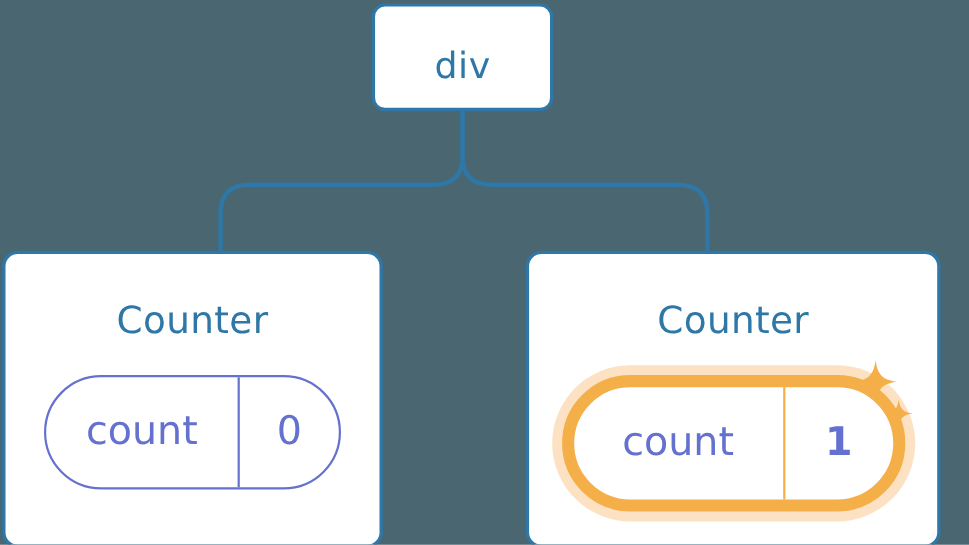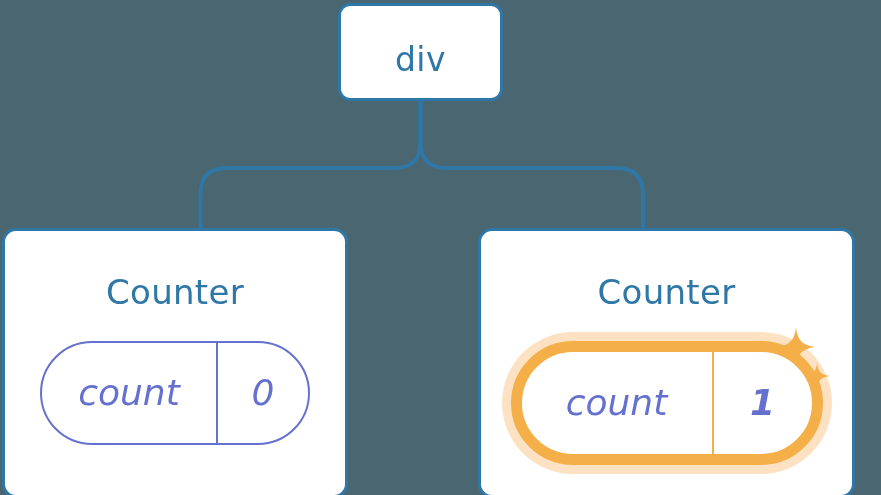--- a/index.html
+++ b/index.html
@@ -92,21 +92,20 @@
 
   .pill {
     position: relative;
     box-sizing: border-box;
     display: flex;
     align-items: stretch;
     height: 104px;
     border: 2px solid #6571ce;
     border-radius: 52px;
     background: #ffffff;
-    font-style: italic;
   }
   .pill .pill-key,
   .pill .pill-val {
     display: flex;
     align-items: center;
     justify-content: center;
     box-sizing: border-box;
   }
   .pill .pill-key {
     width: 174px;

